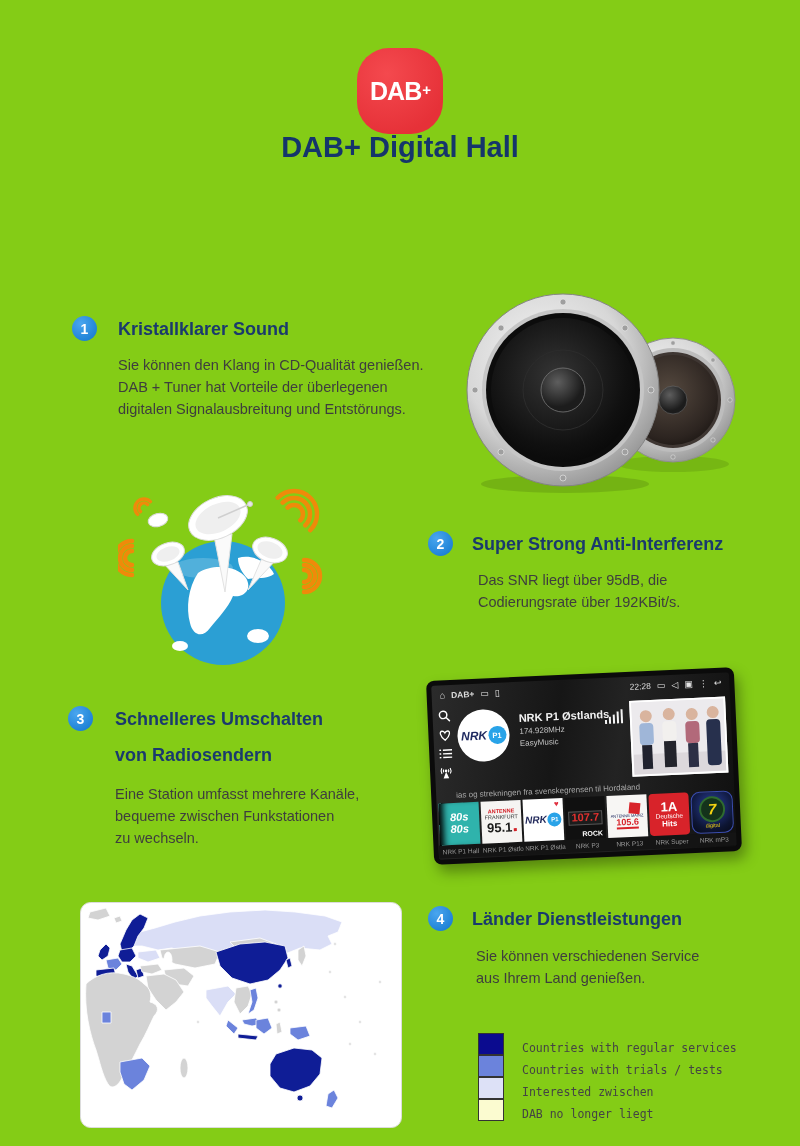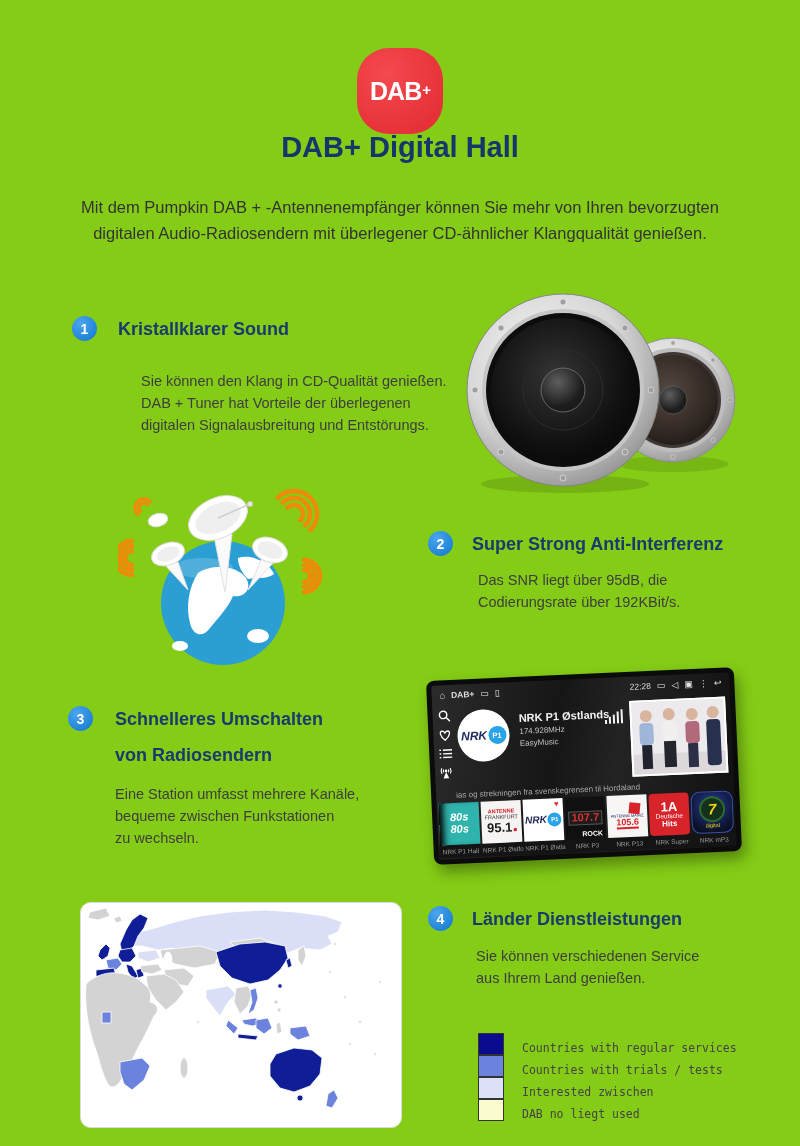--- a/index.html
+++ b/index.html
@@ -95,26 +95,24 @@
 </head>
 <body>
 
 <div class="canvas">
 
   <div class="abs logo">
     <span>DAB</span>
       <sup>+</sup>
   </div>
   <div class="abs title">DAB+ Digital Hall</div>
-  <div class="abs intro">Mit dem Pumpkin DAB + -Antennenempfänger können Sie mehr von Ihren bevorzugten
-digitalen Audio-Radiosendern mit überlegener CD-ähnlicher Klangqualität genießen.</div>
 
   <div class="abs badge" style="left:72px;top:316px;">1</div>
   <div class="abs h2" style="left:118px;top:319px;">Kristallklarer Sound</div>
-  <div class="abs body" style="left:118px;top:371px;width:345px;margin-left:23px;">Sie können den Klang in CD-Qualität genießen.
+  <div class="abs body" style="left:118px;top:355px;width:345px;">Sie können den Klang in CD-Qualität genießen.
 DAB + Tuner hat Vorteile der überlegenen
 digitalen Signalausbreitung und Entstörungs.</div>
 
   <div class="abs" style="left:455px;top:292px;width:345px;height:203px;">
     <svg width="345" height="203" viewBox="0 0 345 203">
       <defs>
         <radialGradient id="ring" cx="40%" cy="35%" r="75%">
           <stop offset="0%" stop-color="#f6f6f6"></stop>
             <stop offset="55%" stop-color="#d7d7d7"></stop>
             <stop offset="100%" stop-color="#878787"></stop>
@@ -452,17 +450,17 @@
     <div class="lrow">
       <span class="lsw" style="background-color: rgb(107, 131, 220);"></span>
       <span class="ltx">Countries with trials / tests</span>
     </div>
     <div class="lrow">
       <span class="lsw" style="background-color: rgb(221, 225, 247);"></span>
       <span class="ltx">Interested zwischen</span>
     </div>
     <div class="lrow">
       <span class="lsw" style="background-color: rgb(251, 251, 208);"></span>
-      <span class="ltx">DAB no liegt used</span>
+      <span class="ltx">DAB no longer liegt</span>
     </div>
   </div>
 
 </div>
 
 </body></html>

